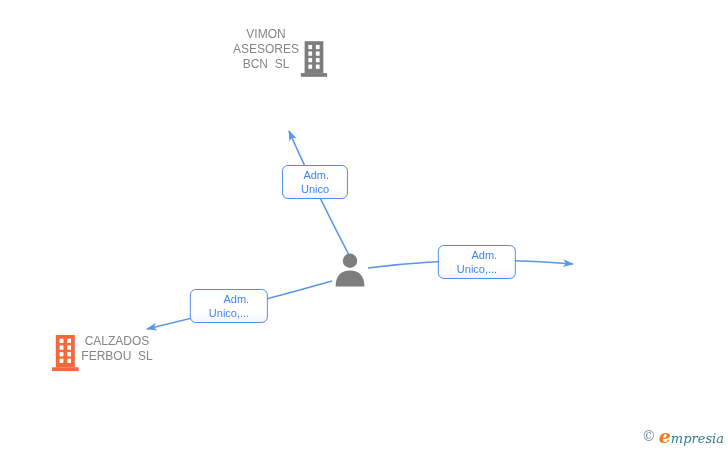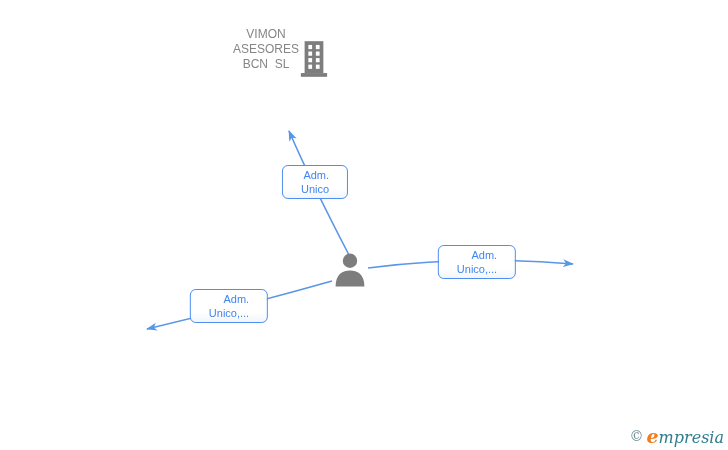--- a/index.html
+++ b/index.html
@@ -51,21 +51,21 @@
   .brand {
     position: absolute;
     right: 4px;
     bottom: 3px;
     font-family: "DejaVu Serif", serif;
     cursor: pointer;
     user-select: none;
   }
   .brand .copy  { color: #6f8b95; font-size: 14px; vertical-align: 2px; margin-right: 3px; }
   .brand .e     { color: #ef7c1e; font-size: 19px; font-style: italic; font-weight: bold; }
-  .brand .rest  { color: #2f7d8e; font-size: 16px; font-style: italic; margin-top: 43px; }
+  .brand .rest  { color: #2f7d8e; font-size: 13px; font-style: italic; margin-top: 43px; }
 </style>
 </head>
 <body>
 
 <div class="stage">
 
   <svg class="edges" width="728" height="450">
     <defs>
       <marker id="arrow" markerUnits="userSpaceOnUse" markerWidth="14" markerHeight="10" refX="10" refY="4" orient="auto">
         <path d="M0,0 L11,4 L0,8 L3,4 Z" fill="#5a96e8"></path>
@@ -101,20 +101,40 @@
   <div class="node label-bottom" style="left:350px; top:251px;">
     <span class="ico icon-gray">
       <svg width="35" height="36" viewBox="0 0 34 34" fill="currentColor">
         <circle cx="17" cy="9" r="7"></circle>
         <path d="M3,34 C3,22 10,18.5 17,18.5 C24,18.5 31,22 31,34 Z"></path>
       </svg>
     </span>
   </div>
 
 
+  <div class="node label-bottom" style="left:101px; top:334px;">
+    <span class="ico icon-orange">
+      <svg width="32" height="38" viewBox="0 0 32 40" fill="currentColor">
+        <rect x="6" y="1" width="20" height="34"></rect>
+        <rect x="2" y="35" width="28" height="4"></rect>
+        <g fill="#ffffff">
+          <rect x="10" y="5" width="4" height="4.5"></rect>
+            <rect x="18" y="5" width="4" height="4.5"></rect>
+          <rect x="10" y="12" width="4" height="4.5"></rect>
+            <rect x="18" y="12" width="4" height="4.5"></rect>
+          <rect x="10" y="19" width="4" height="4.5"></rect>
+            <rect x="18" y="19" width="4" height="4.5"></rect>
+          <rect x="10" y="26" width="4" height="4.5"></rect>
+            <rect x="18" y="26" width="4" height="4.5"></rect>
+        </g>
+      </svg>
+    </span>
+    <div class="lbl">CALZADOS
+FERBOU  SL</div>
+  </div>
 
   <div class="edge-label" style="left:315px; top:182px;">Adm.
 Unico</div>
   <div class="edge-label" style="left:477px; top:262px;">Adm.
 Unico,...</div>
   <div class="edge-label" style="left:229px; top:306px;">Adm.
 Unico,...</div>
 
   <div class="brand">
     <span class="copy">©</span><span class="e">e</span><span class="rest">mpresia</span>

